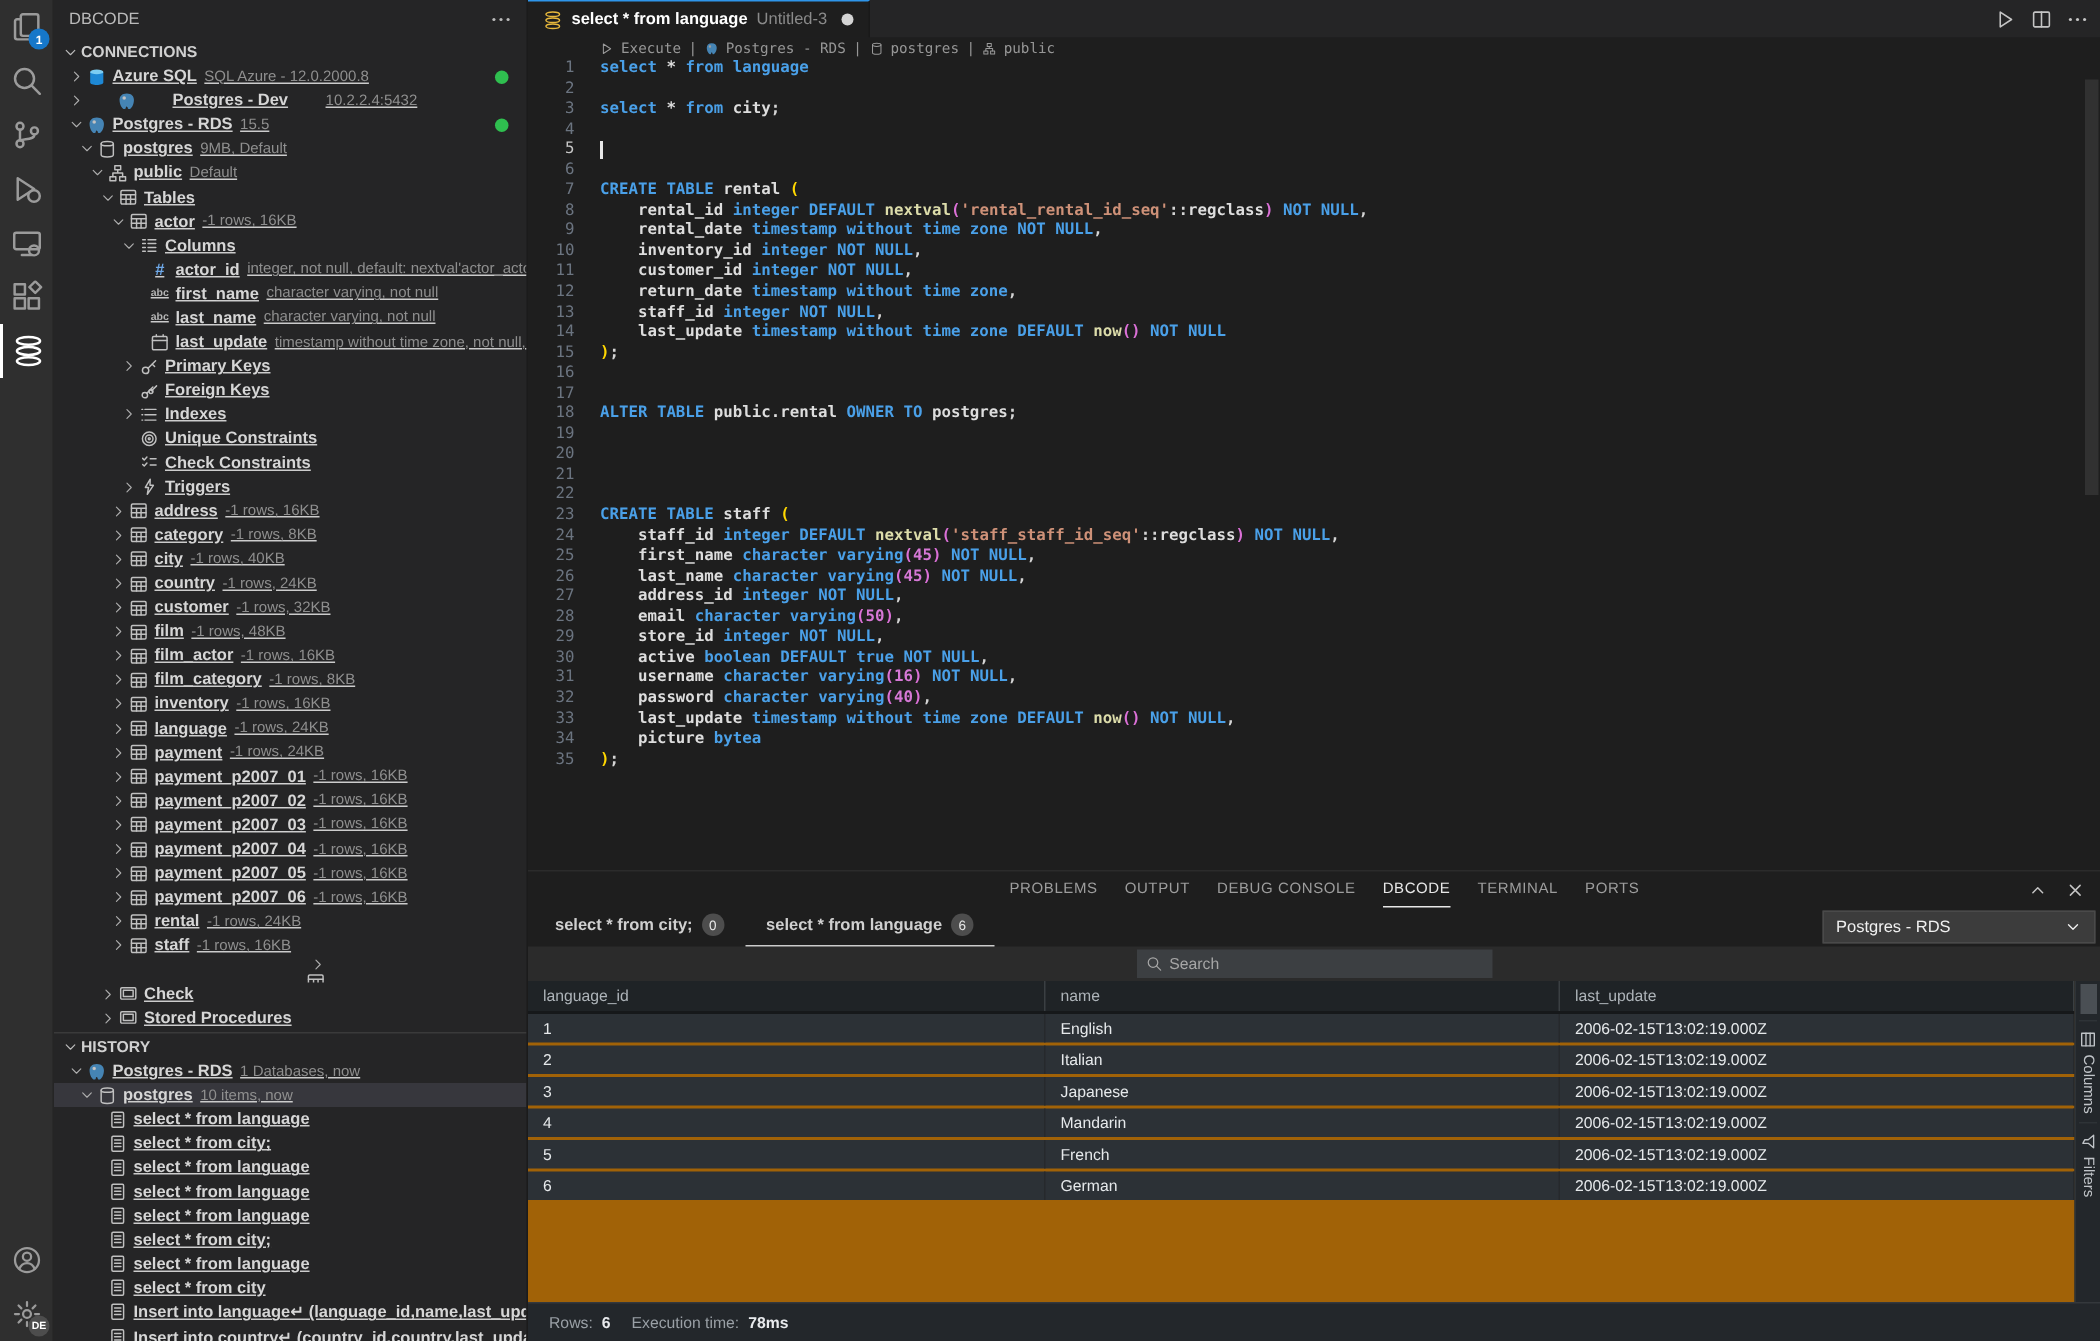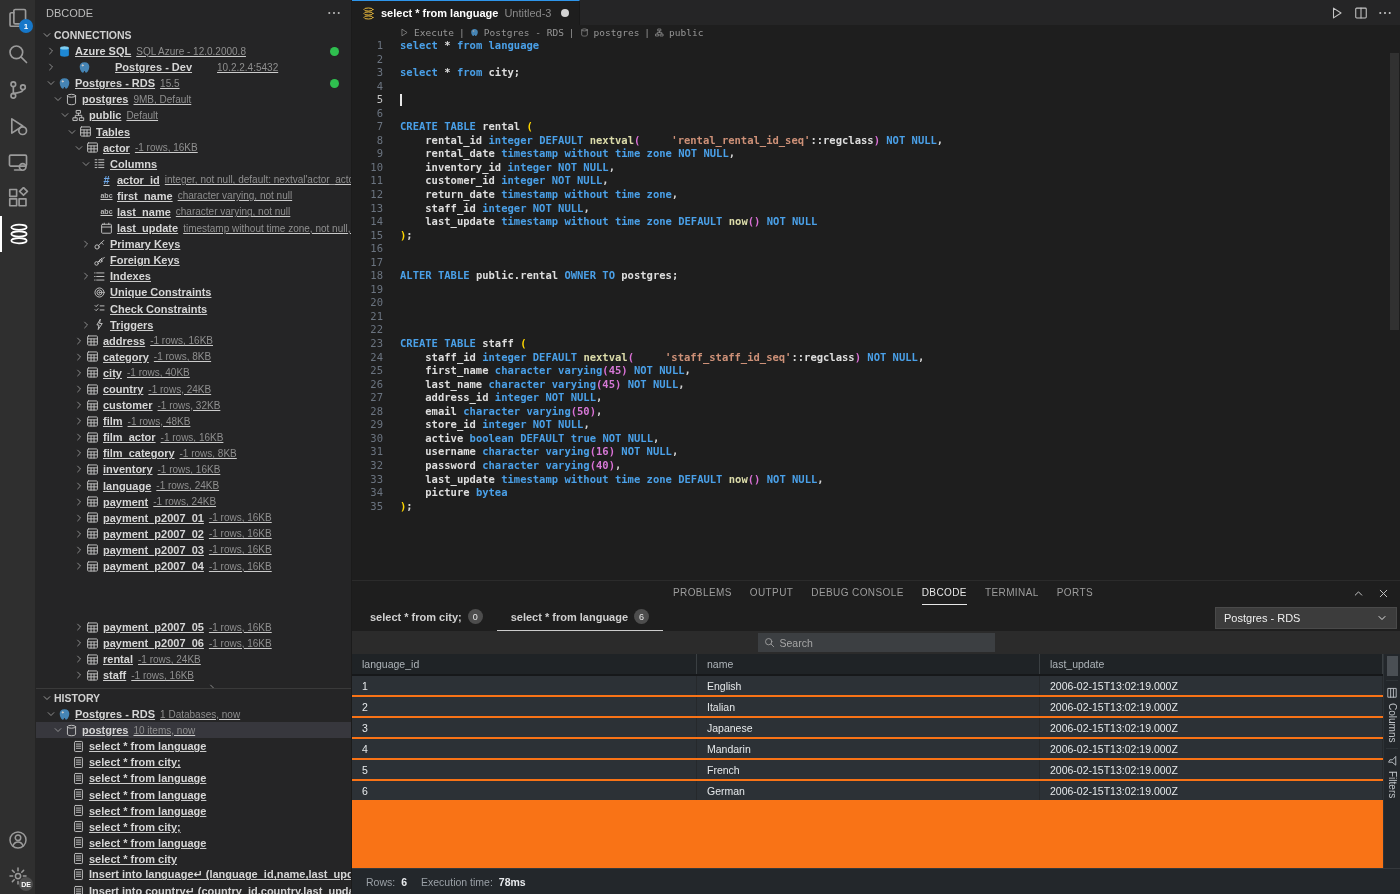--- a/index.html
+++ b/index.html
@@ -45,41 +45,41 @@
   .tab-actions span{cursor:pointer;display:flex;}
   
   .editor{flex:1;background:#1e1e1e;position:relative;overflow:hidden;font-family:"DejaVu Sans Mono","Liberation Mono",monospace;}
   .codelens{height:13px;font-size:9.5px;color:#969696;padding-left:48px;display:flex;align-items:center;gap:5px;margin-top:1px;cursor:pointer;}
   .codelens .cl-ic{display:flex;color:#9a9a9a;}
   .cline{height:13.55px;display:flex;font-size:10.5px;line-height:13.55px;font-weight:600;}
   .cline .gut{width:40px;flex-shrink:0;text-align:right;padding-right:9px;color:#6b7480;font-weight:400;}
   .cline.cur .gut{color:#c6c6c6;}
   .cline .ctext{white-space:pre;position:relative;padding-left:8px;}
   .tok-k{color:#4aa0e8;} .tok-w{color:#dddddd;} .tok-t{color:#d4d4d4;}
-  .tok-f{color:#dcdcaa;} .tok-s{color:#ce9178;margin-left:31px;} .tok-n{color:#d678d6;}
+  .tok-f{color:#dcdcaa;} .tok-s{color:#ce9178;} .tok-n{color:#d678d6;}
   .tok-p1{color:#ffd700;} .tok-p2{color:#da70d6;}
   .cursor{position:absolute;left:8px;top:1px;width:1.5px;height:11.5px;background:#e8e8e8;}
   .ed-scrollbar{position:absolute;right:1px;top:28px;width:9px;height:277px;background:#424242;opacity:.55;cursor:pointer;}
   
   .panel{height:314px;background:#1e1e1e;flex-shrink:0;display:flex;flex-direction:column;border-top:1px solid #2b2b2b;}
   .panel-tabs{height:24px;display:flex;align-items:center;padding-left:14px;gap:18px;position:relative;flex-shrink:0;justify-content:center;}
   .ptab{font-size:10px;letter-spacing:.4px;color:#9d9d9d;height:100%;display:flex;align-items:center;cursor:pointer;border-bottom:1px solid transparent;}
   .ptab.active{color:#e7e7e7;border-bottom:1px solid #e7e7e7;}
   .panel-actions{position:absolute;right:10px;display:flex;gap:12px;color:#c5c5c5;}
   .panel-actions span{cursor:pointer;display:flex;}
   .result-row{height:26px;display:flex;align-items:flex-end;padding-left:4px;position:relative;flex-shrink:0;}
   .rtab{display:flex;align-items:center;gap:6px;font-size:11px;color:#d0d0d0;font-weight:600;padding:0 14px 6px 14px;cursor:pointer;border-bottom:1.5px solid transparent;}
   .rtab.active{border-bottom:1.5px solid #cccccc;}
   .rtab .rbadge{background:#4d4d4d;color:#e8e8e8;border-radius:8px;min-width:15px;height:15px;font-size:9px;display:flex;align-items:center;justify-content:center;font-weight:400;}
   .conn-select{position:absolute;right:3px;top:2px;width:182px;height:22px;background:#3c3c3c;border:1px solid #4a4a4a;
       display:flex;align-items:center;font-size:11px;color:#f0f0f0;padding:0 8px;cursor:pointer;}
   .conn-select .grow{flex:1;}
   .search-row{height:23px;background:#2b2b2b;display:flex;align-items:center;justify-content:center;flex-shrink:0;}
   .search-box{width:237px;height:19px;background:#3c3f42;display:flex;align-items:center;padding:0 6px;gap:5px;color:#a6a6a6;font-size:10.5px;cursor:text;}
-  .table-wrap{flex:1;display:flex;overflow:hidden;background:#f97316;}
+  .table-wrap{flex:1;display:flex;overflow:hidden;background:#a16207;}
   .grid-area{width:1031px;flex-shrink:0;}
   .thead{display:flex;height:22px;background:#1f2326;border-bottom:2px solid #16181a;}
   .th{font-size:10.5px;color:#aeb4b9;display:flex;align-items:center;padding-left:10px;border-right:1px solid #3a3f42;cursor:pointer;}
   .trow2{display:flex;height:19px;background:#2c3136;margin-bottom:2px;cursor:pointer;}
   .td{font-size:10.5px;color:#e6e9eb;display:flex;align-items:center;padding-left:10px;border-right:1px solid #26292c;overflow:hidden;white-space:nowrap;}
   .c0{width:345px;} .c1{width:343px;} .c2{width:343px;}
   .side-strip{flex:1;background:#23272b;border-left:1px solid #2e3337;display:flex;flex-direction:column;align-items:center;padding-top:2px;}
   .strip-scroll{width:11px;height:20px;background:#4a4f54;margin-bottom:4px;cursor:pointer;}
   .vtab{writing-mode:vertical-rl;display:flex;align-items:center;gap:4px;font-size:10px;color:#c0c4c8;padding:6px 0;border-top:1px solid #2e3337;cursor:pointer;}
   .vtab svg{transform:rotate(90deg);}
@@ -640,21 +640,21 @@
           </span>
           <span class="ticon">
             <svg width="13" height="13" viewBox="0 0 16 16" fill="none" stroke="currentColor" stroke-width="1.2" stroke-linecap="round" stroke-linejoin="round">
               <rect x="2" y="2.4" width="12" height="11.2" rx="1"></rect>
               <path d="M2 6 h12 M2 9.7 h12 M6.2 6 v7.6 M9.9 6 v7.6"></path>
             </svg>
           </span>
           <span class="lbl">payment_p2007_04</span>
           <span class="desc">-1 rows, 16KB</span>
         </div>
-        <div class="trow" style="padding-left: 37px; margin-top: 45px;">
+        <div class="trow" style="padding-left: 37px;">
           <span class="chev">
             <svg width="10" height="10" viewBox="0 0 16 16" fill="none" stroke="currentColor" stroke-width="1.2" stroke-linecap="round" stroke-linejoin="round">
               <path d="M5.8 3.4 L10.4 8 L5.8 12.6"></path>
             </svg>
           </span>
           <span class="ticon">
             <svg width="13" height="13" viewBox="0 0 16 16" fill="none" stroke="currentColor" stroke-width="1.2" stroke-linecap="round" stroke-linejoin="round">
               <rect x="2" y="2.4" width="12" height="11.2" rx="1"></rect>
               <path d="M2 6 h12 M2 9.7 h12 M6.2 6 v7.6 M9.9 6 v7.6"></path>
             </svg>

